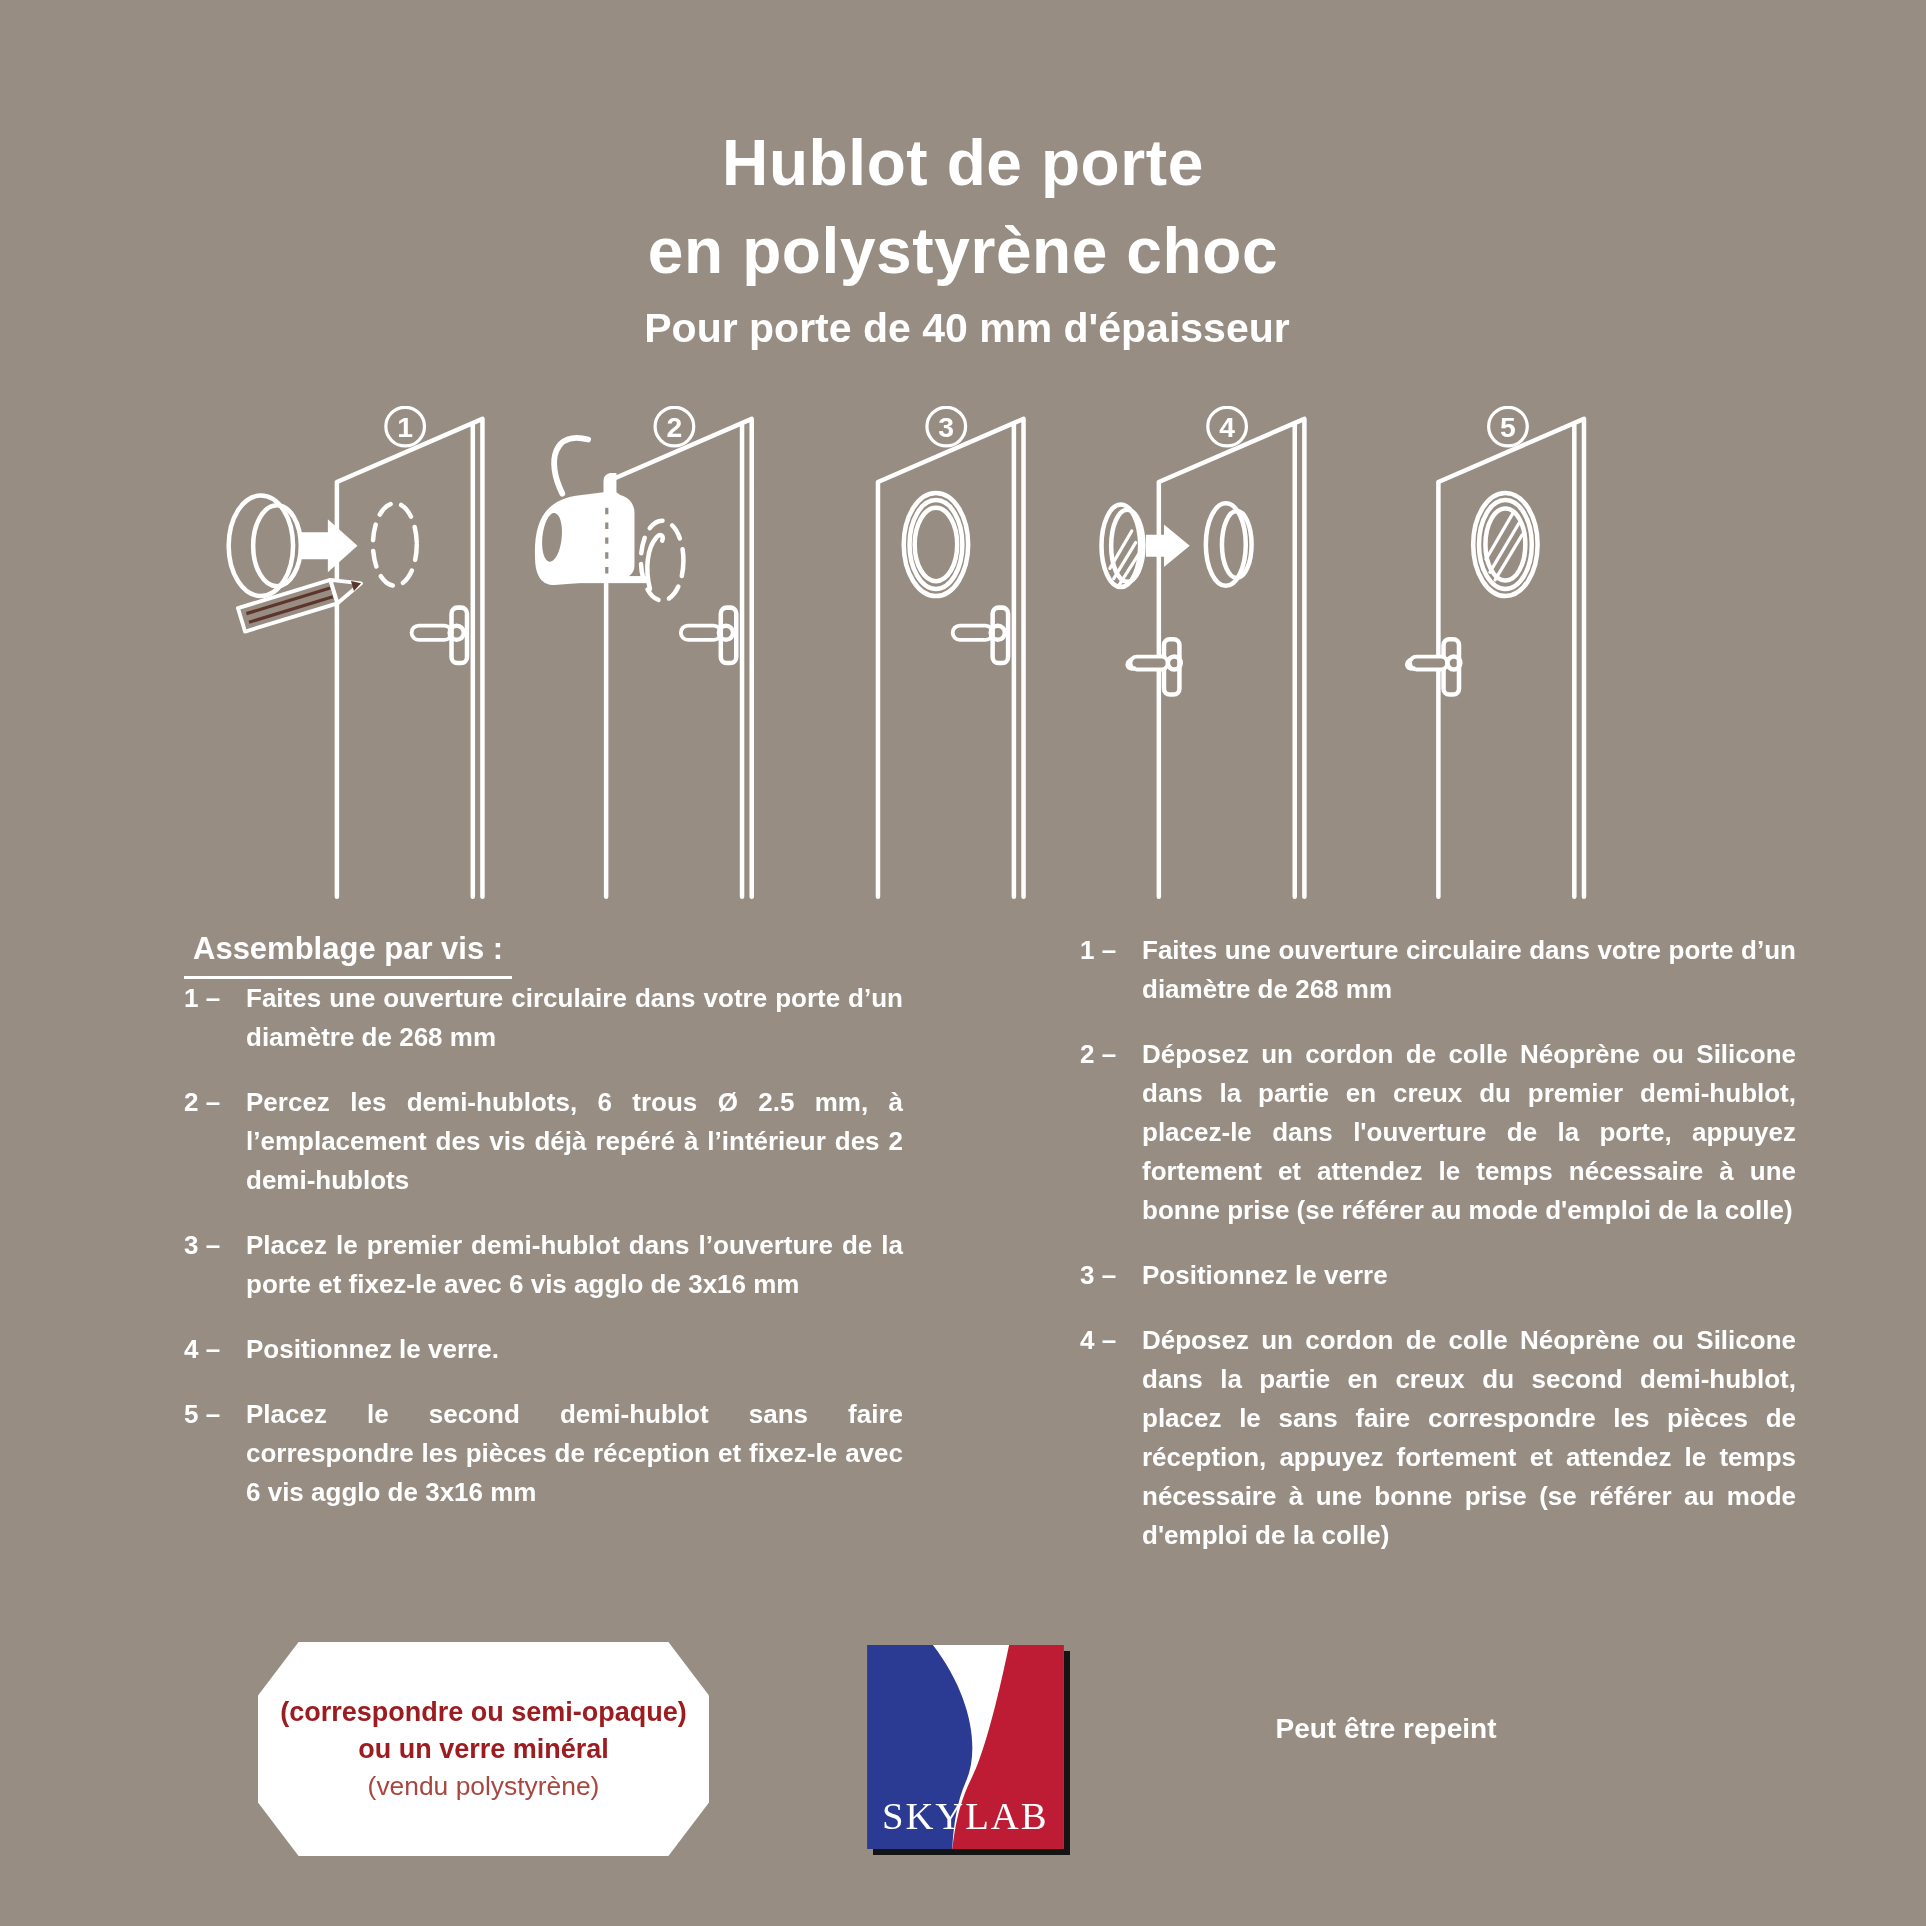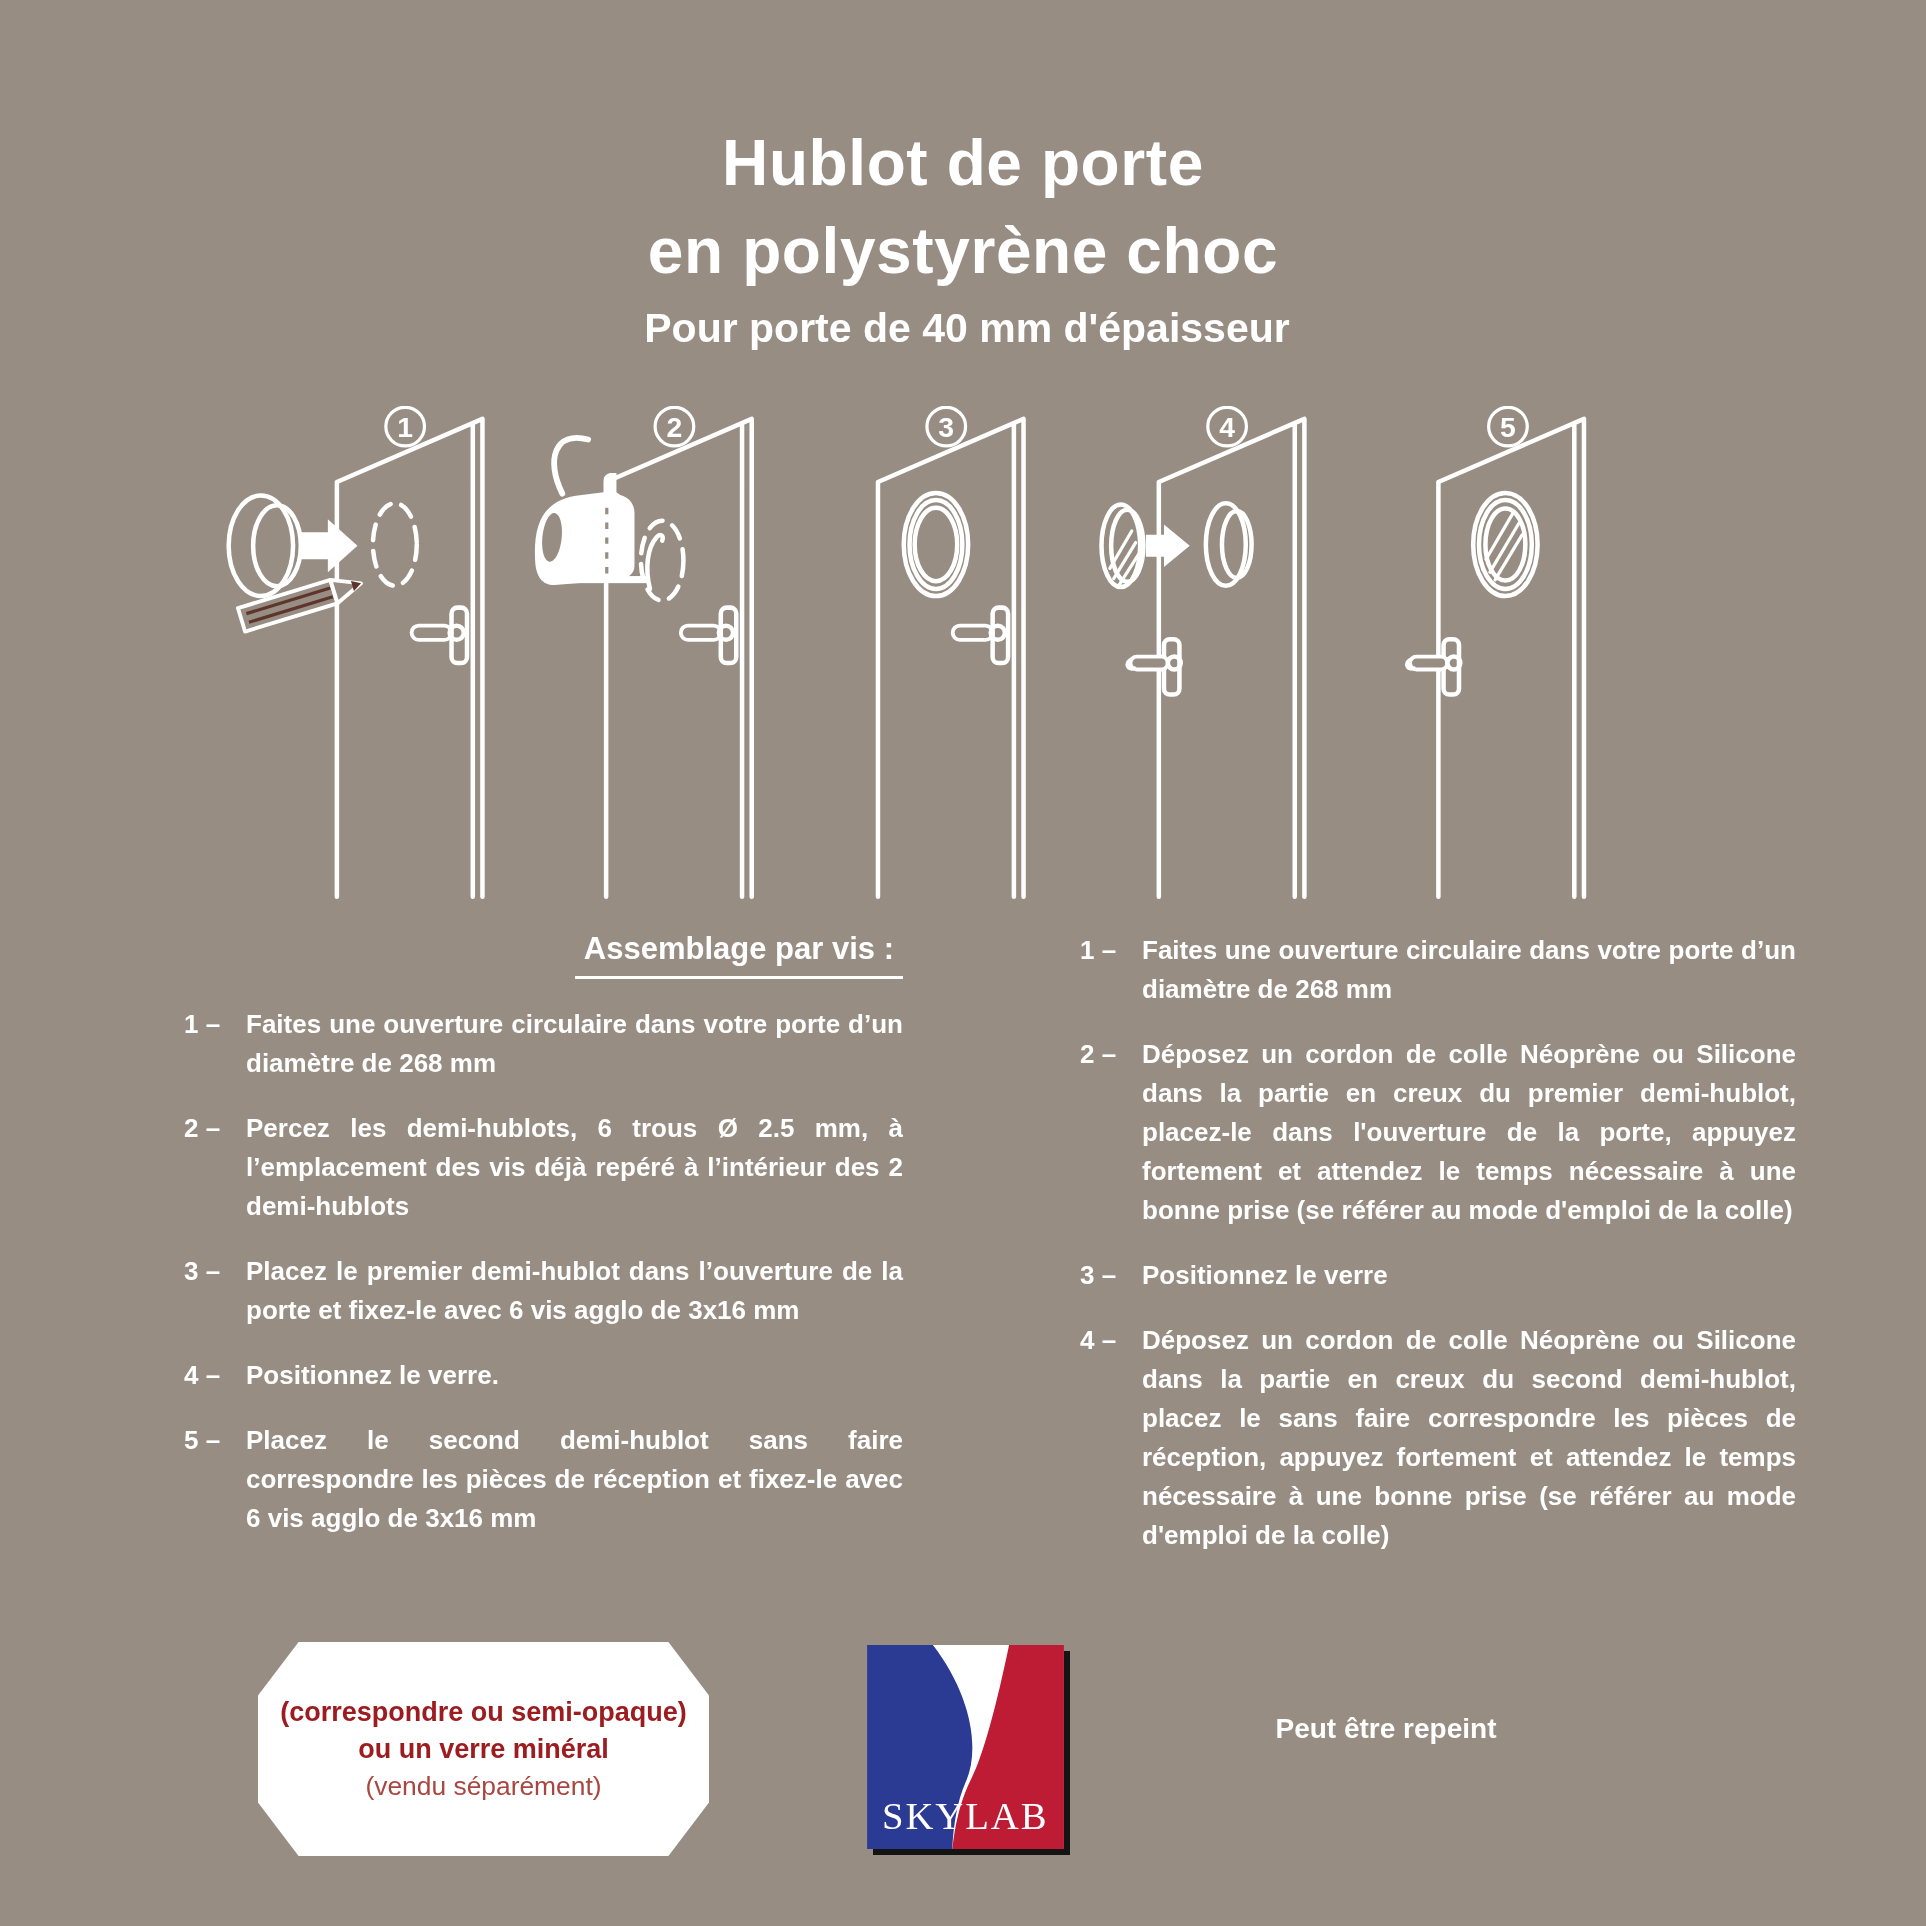--- a/index.html
+++ b/index.html
@@ -23,21 +23,21 @@
   .dash{stroke-dasharray:24 17;}
   .thin{stroke-width:5;}
   .stripe{stroke:var(--pencil,#5E352C);stroke-width:5;fill:none;}
   .penciltip{fill:var(--pencil,#5E352C);}
   .bgln{stroke:var(--bg,#978D83);stroke-width:5;fill:none;stroke-dasharray:10 13;}
   .stepnum{fill:var(--fg,#fff);font-family:"Liberation Sans",sans-serif;font-size:44px;font-weight:700;text-anchor:middle;}
   
   .col{position:absolute;top:931px;}
   #col-vis{left:184px;width:719px;}
   #col-collage{left:1080px;width:716px;}
-  .col-heading{text-align:right;margin-bottom:26px;}
+  .col-heading{text-align:left;}
   .col-heading span{display:inline-block;font-size:31px;font-weight:700;
       border-bottom:3.2px solid var(--fg,#fff);padding:0 9px 9px 9px;}
   .item{display:flex;margin-bottom:26px;font-weight:700;font-size:26px;line-height:39px;}
   .item .num{flex:0 0 62px;white-space:nowrap;}
   .item .txt{flex:1;text-align:justify;}
   
   #badge{position:absolute;left:258px;top:1642px;width:451px;height:214px;background:#fff;
       clip-path:polygon(9% 0,91% 0,100% 25%,100% 75%,91% 100%,9% 100%,0 75%,0 25%);
       display:flex;flex-direction:column;justify-content:center;text-align:center;}
   .badge-line{font-size:27px;font-weight:700;line-height:37px;color:var(--badge-red,#9C1C20);}
@@ -196,21 +196,21 @@
     </div>
     <div class="item">
       <span class="num">4 –</span>
       <span class="txt">Déposez un cordon de colle Néoprène ou Silicone dans la partie en creux du second demi-hublot, placez le sans faire correspondre les pièces de réception, appuyez fortement et attendez le temps nécessaire à une bonne prise (se référer au mode d'emploi de la colle)</span>
     </div>
   </div>
 
   <div id="badge">
     <div class="badge-line">(correspondre ou semi-opaque)</div>
     <div class="badge-line">ou un verre minéral</div>
-    <div class="badge-line light">(vendu séparément)</div>
+    <div class="badge-line light">(vendu polystyrène)</div>
   </div>
 
   <div id="logo-wrap">
     <div id="logo-shadow"></div>
     <svg id="logo" viewBox="0 0 305 316">
       <rect x="0" y="0" width="305" height="316" fill="#ffffff"></rect>
       <path class="logo-blue" d="M0,0 L102,0 C162,78 176,164 152,214 C140,242 134,276 132,316 L0,316 Z"></path>
       <path class="logo-red" d="M220,0 L305,0 L305,316 L132,316 C137,272 146,238 162,206 C180,170 200,96 220,0 Z"></path>
       <text class="logo-text" x="152" y="285">SKYLAB</text>
     </svg>

